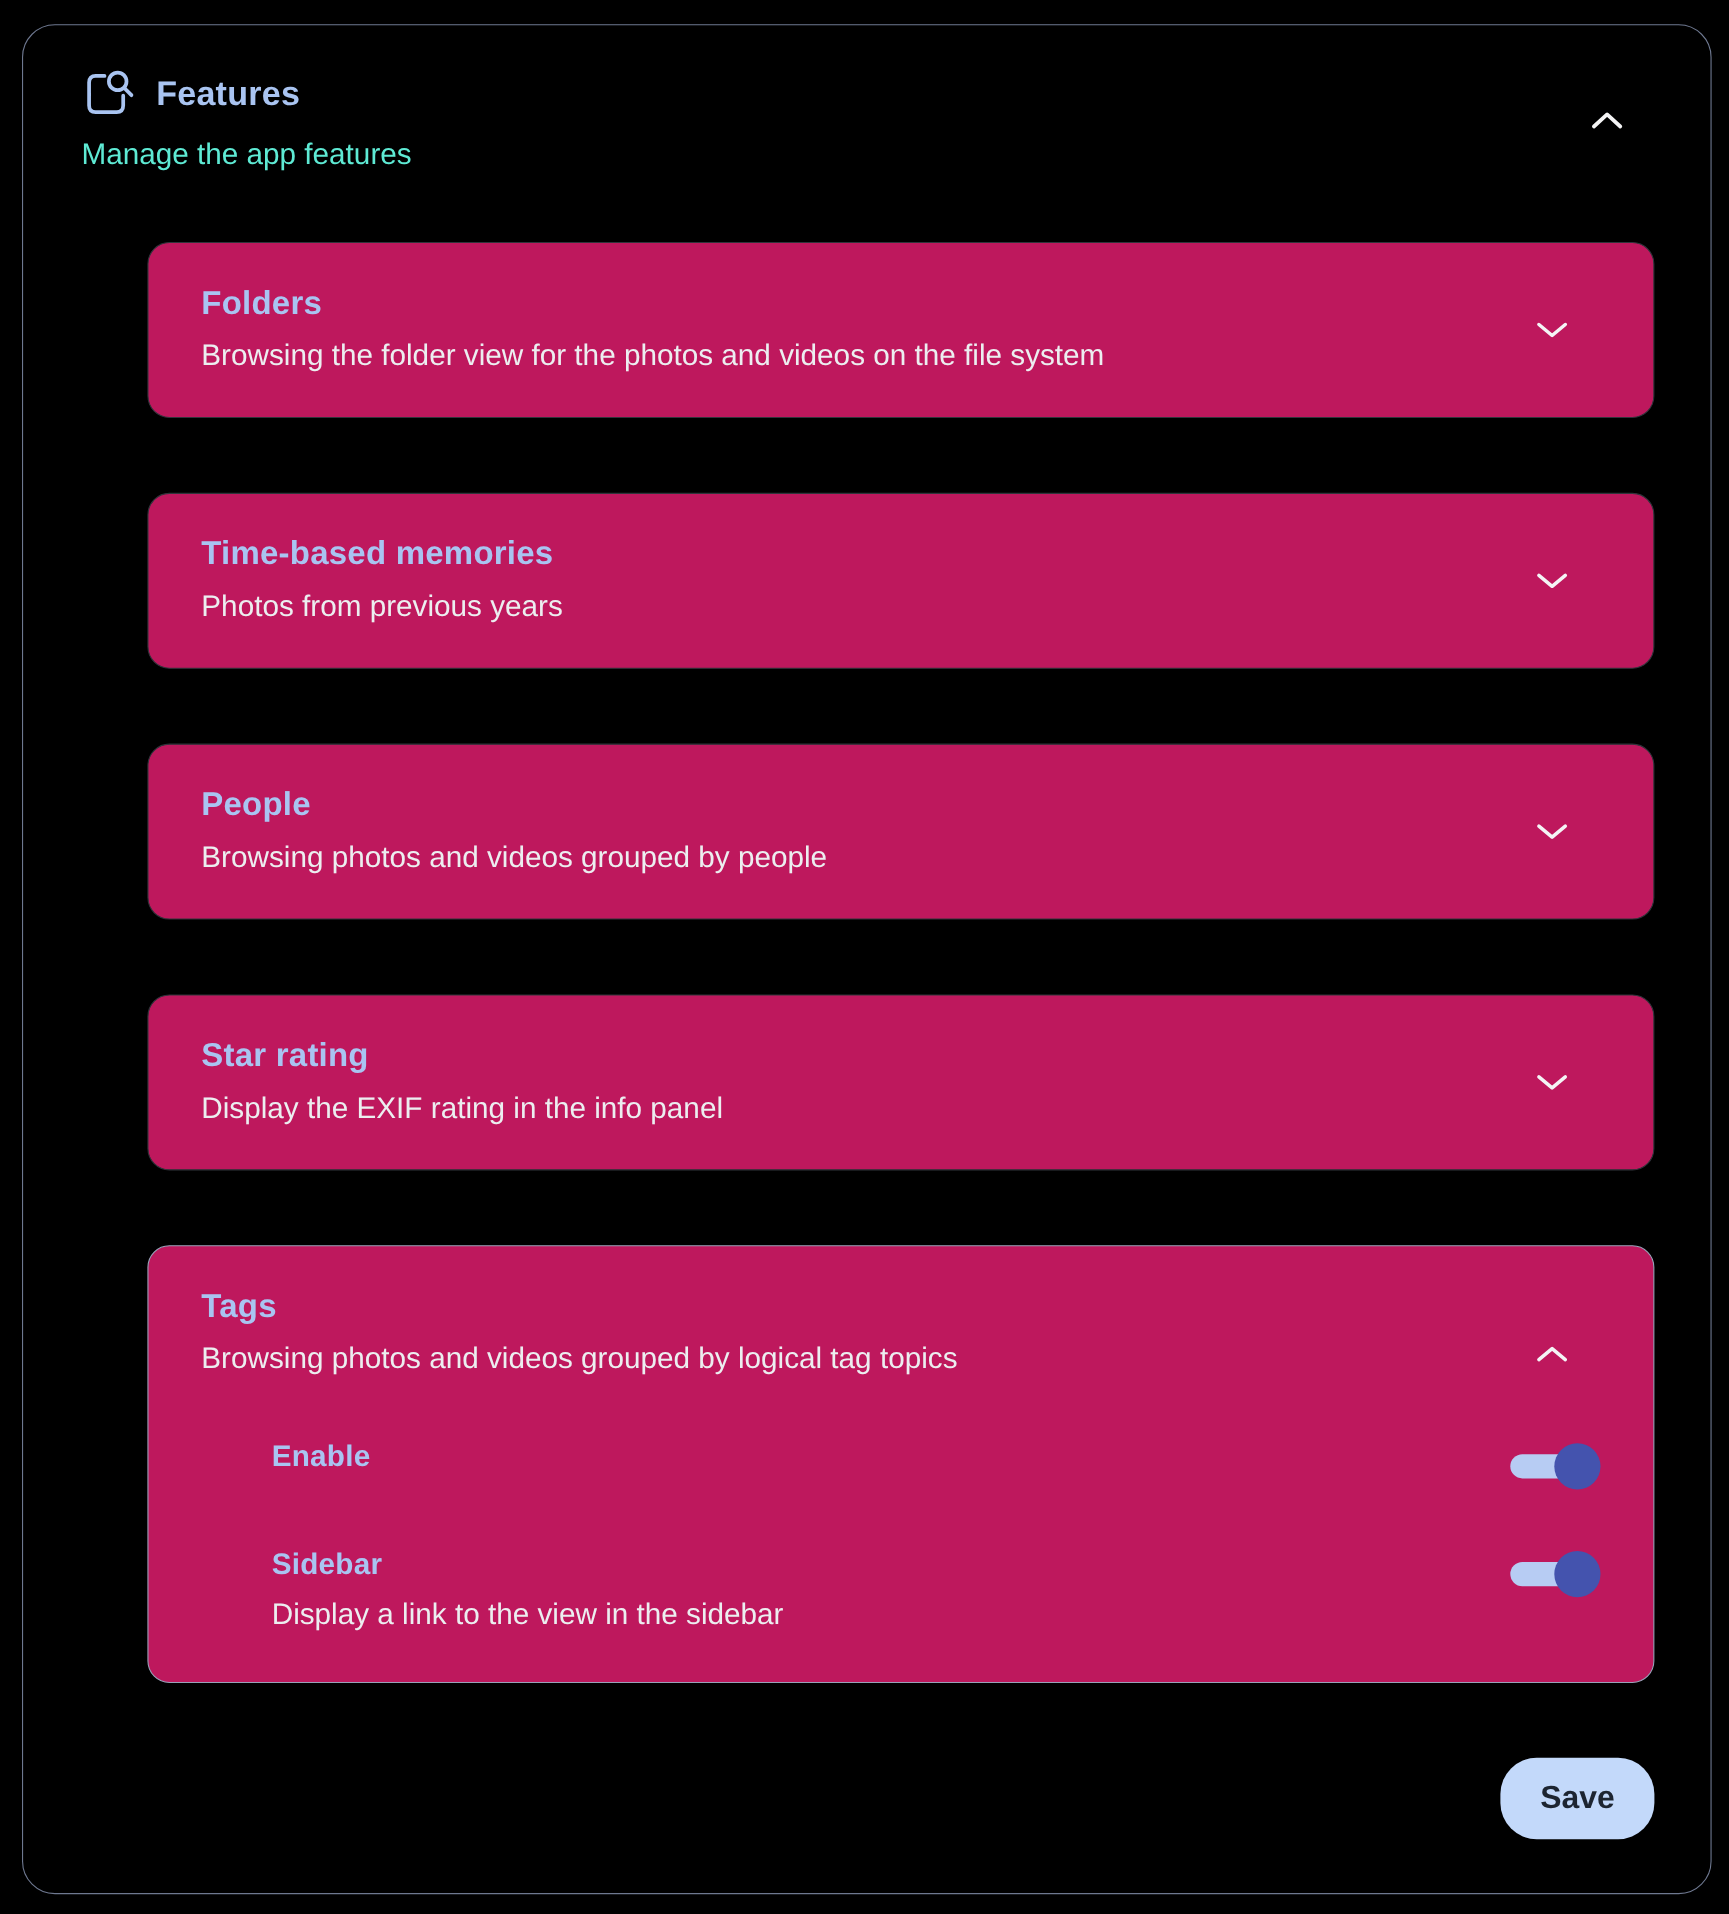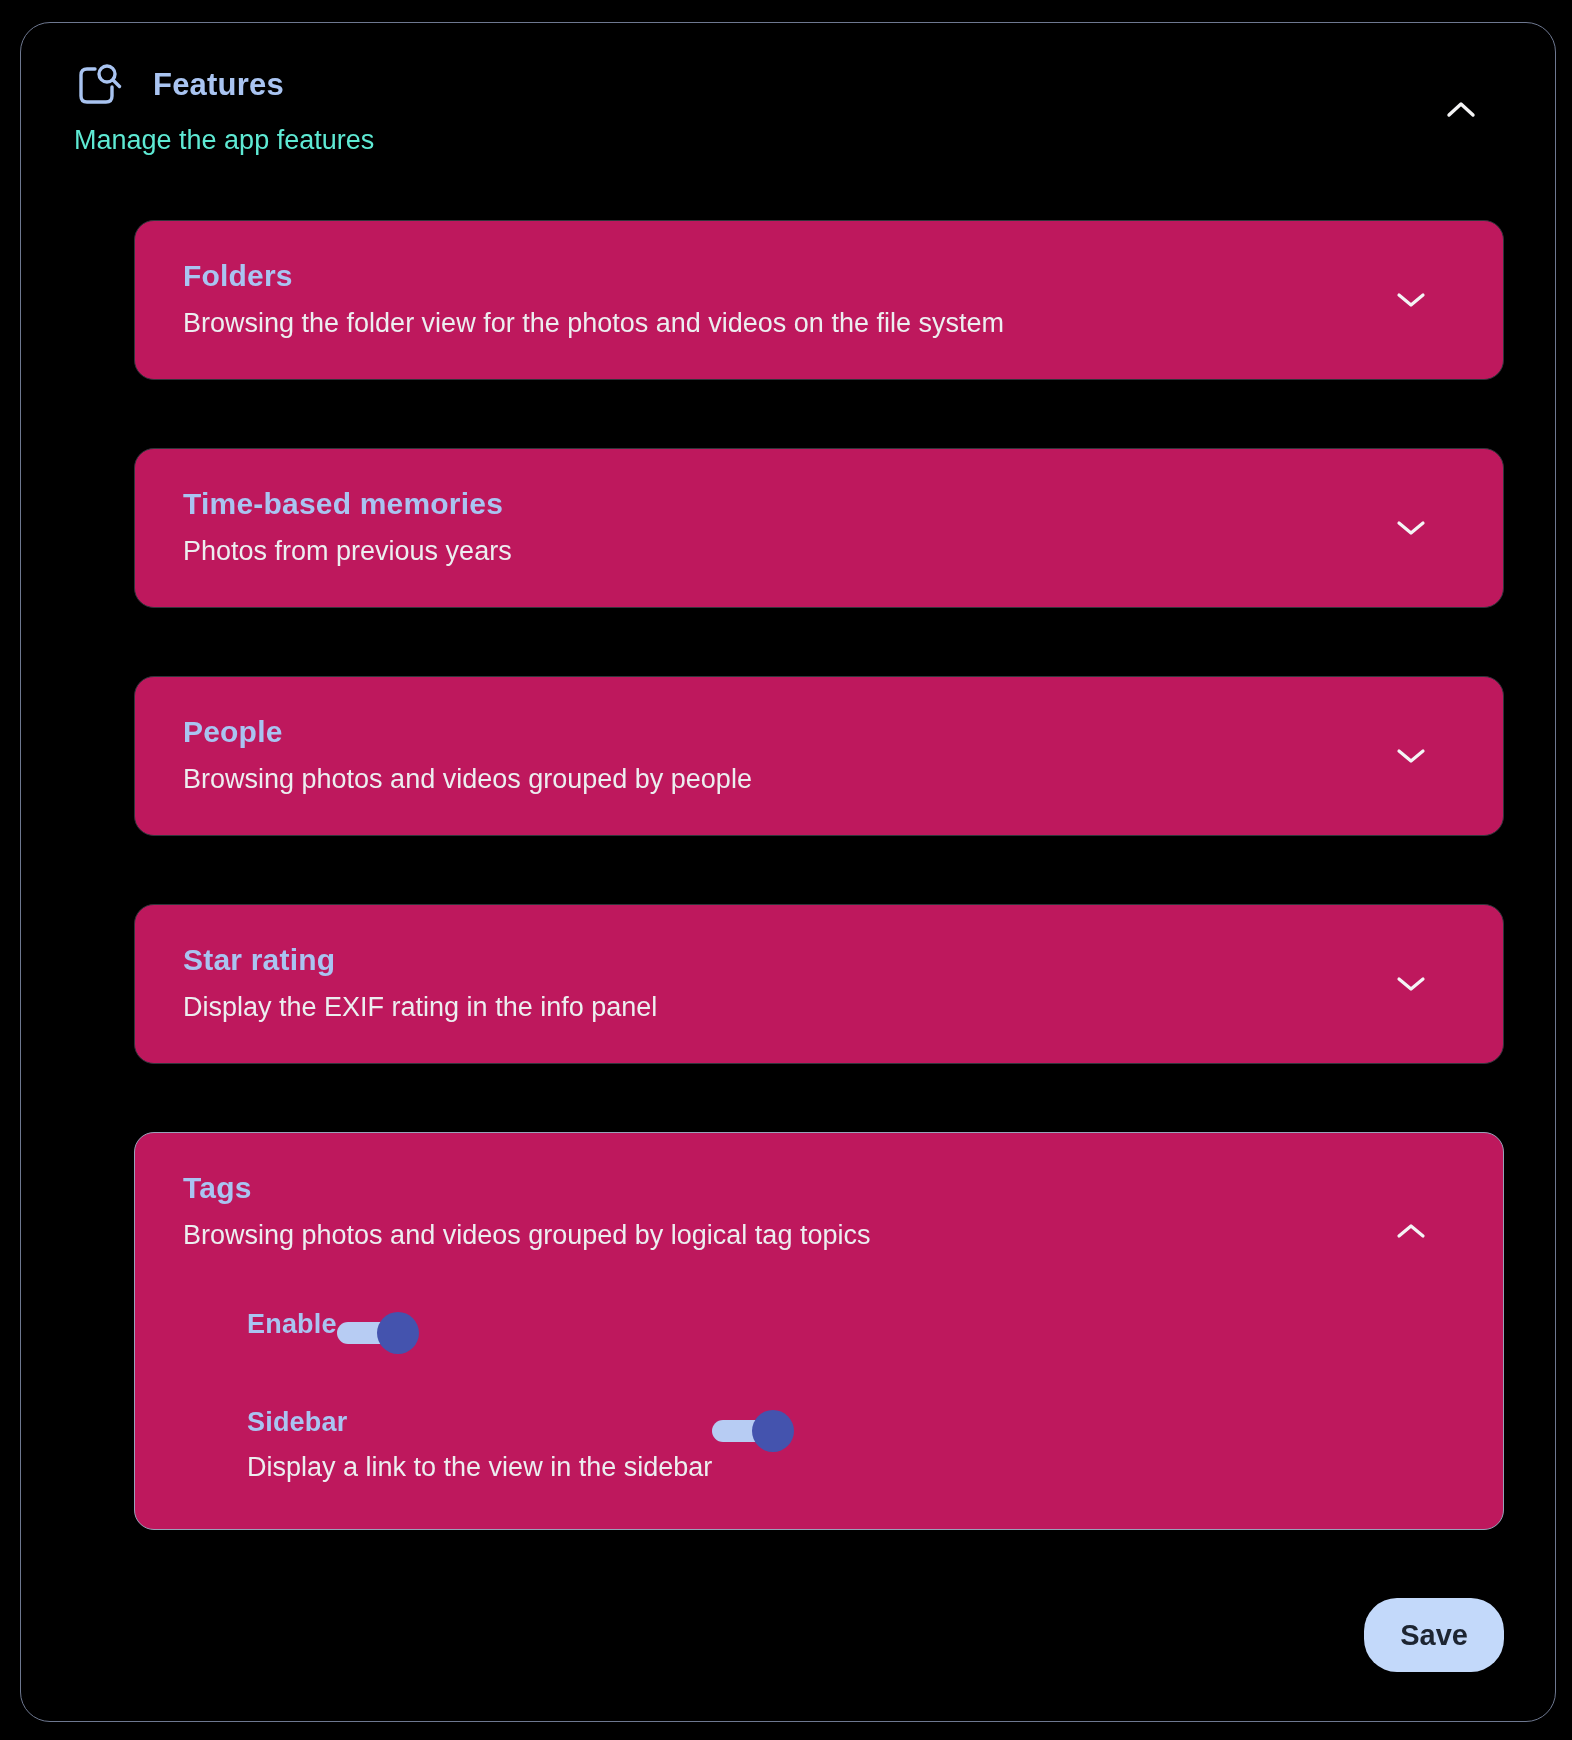--- a/index.html
+++ b/index.html
@@ -13,21 +13,21 @@
     overflow:hidden;
   }
   .frame {
     position:absolute;
     left:20px; top:22px; right:16px; bottom:18px;
     border:1.5px solid #6e7890;
     border-radius:30px;
     padding:38px 51px 40px 53px;
   }
   
-  .hdr-row { display:flex; align-items:center; gap:31px; }
+  .hdr-row { display:flex; align-items:center; gap:20px; }
   .hdr-icon { width:48px; height:48px; flex:0 0 auto; }
   .hdr-title {
     font-size:31px; font-weight:700; letter-spacing:0.2px;
     color:#a9c4f1;
   }
   .hdr-sub {
     margin-top:16px;
     font-size:27px; font-weight:400;
     color:#5eead4;
   }
@@ -58,21 +58,21 @@
   }
   .card-chevron {
     position:absolute; right:76px; top:50%;
     width:32px; height:20px; margin-top:-10px;
     background:none; border:none; cursor:pointer; padding:0;
   }
   .card-chevron.at-top { top:88px; margin-top:0; }
   
   .settings { margin:58px 0 6px 64px; }
   .setting-row {
-    display:flex; align-items:flex-start;
+    display:flex; justify-content:space-between; align-items:flex-start;
     margin-bottom:52px;
   }
   .setting-row:last-child { margin-bottom:0; }
   .setting-label {
     font-size:27px; font-weight:700; letter-spacing:0.2px;
     color:#a9c4f1;
   }
   .setting-desc {
     margin-top:14px;
     font-size:27px; font-weight:400;

